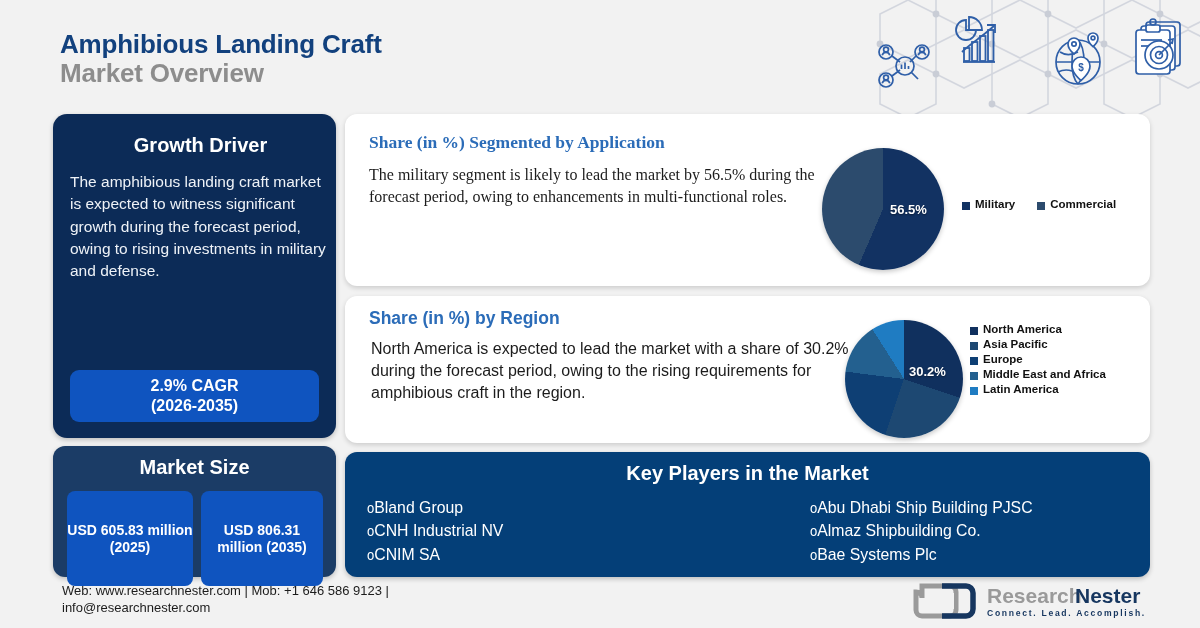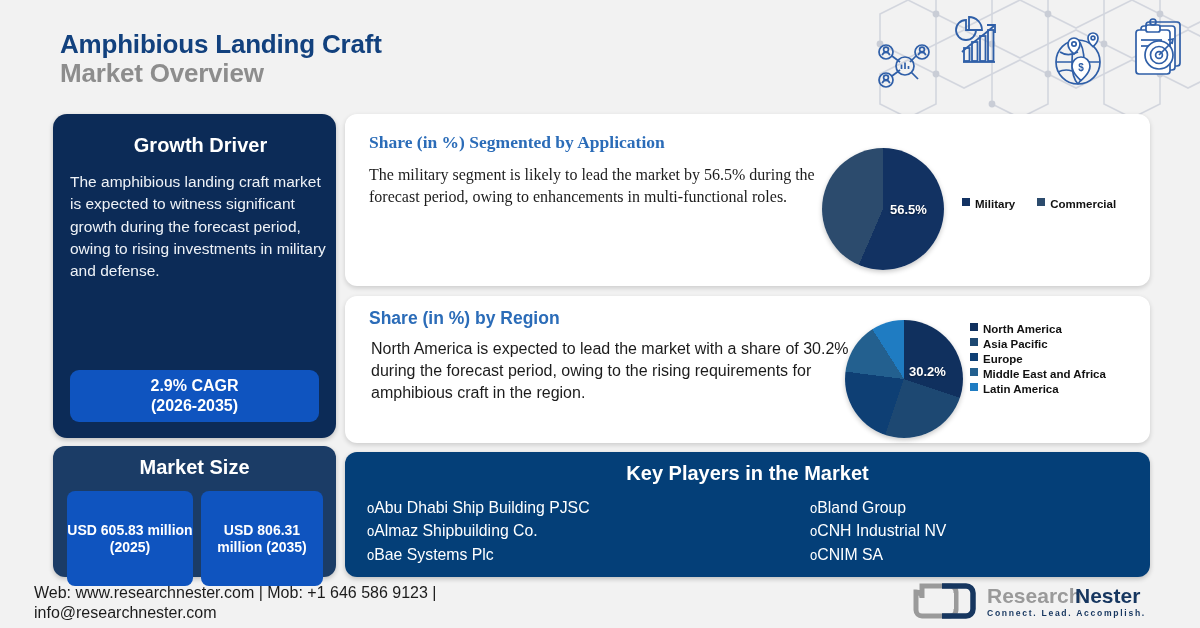--- a/index.html
+++ b/index.html
@@ -59,21 +59,21 @@
   #pie-app{left:822px;top:148px;}
   #pie-reg{left:845px;top:320px;}
   .pie{border-radius:50%;position:relative;box-shadow:0 2px 5px rgba(0,0,0,0.22);}
   .pie-lbl{
     position:absolute;color:#ffffff;font-size:13px;font-weight:bold;
     text-shadow:0 1px 2px rgba(0,0,0,.45);
   }
   .legend{position:absolute;}
   #legend-app{left:962px;top:198px;display:flex;gap:22px;}
   #legend-reg{left:970px;top:323px;display:flex;flex-direction:column;gap:3px;}
-  .lg-item{display:flex;align-items:flex-start;gap:5px;white-space:nowrap;}
+  .lg-item{display:flex;align-items:flex-end;gap:5px;white-space:nowrap;}
   .lg-sq{width:8px;height:8px;display:inline-block;flex:0 0 auto;}
   .lg-tx{font-size:11.5px;font-weight:bold;color:#111111;}
 
   
   .ms-card{
     position:absolute;left:53px;top:446px;width:283px;height:131px;
     background:#1b3c66;border-radius:12px;
     box-shadow:0 2px 5px rgba(0,0,0,0.22);
   }
   .ms-title{
@@ -104,22 +104,22 @@
   .kp-col:nth-child(2){padding-left:62px;box-sizing:border-box;}
   .kp-item{
     color:#ffffff;font-size:17px;line-height:1.38;white-space:nowrap;
     font-family:"Liberation Sans Narrow","Liberation Sans",sans-serif;
     transform:scaleX(.93);transform-origin:left center;
   }
   .kp-item .bul{font-size:14px;}
 
   
   .footer{
-    position:absolute;left:34px;top:583px;width:520px;
-    color:#1c1c1c;font-size:16px;line-height:1.28;
+    position:absolute;left:62px;top:583px;width:520px;
+    color:#1c1c1c;font-size:13px;line-height:1.28;
   }
   .logo{position:absolute;right:48px;top:580px;width:240px;height:42px;}
   .logo svg{display:block;}
 </style>
 </head>
 <body>
 
 <div class="page">
 
   <div class="hexdeco">
@@ -285,29 +285,29 @@
 
   <div class="ms-card">
     <div class="ms-title">Market Size</div>
     <div class="ms-box" id="ms-box-0">USD 605.83 million (2025)</div>
     <div class="ms-box" id="ms-box-1">USD 806.31 million (2035)</div>
   </div>
 
   <div class="kp-card">
     <div class="kp-title">Key Players in the Market</div>
     <div class="kp-cols">
+      <div class="kp-col" id="kp-col-right">
+          <div class="kp-item"><span class="bul">o</span><span>Bland Group</span></div>
+          <div class="kp-item"><span class="bul">o</span><span>CNH Industrial NV</span></div>
+          <div class="kp-item"><span class="bul">o</span><span>CNIM SA</span></div>
+        </div>
       <div class="kp-col" id="kp-col-left">
           <div class="kp-item"><span class="bul">o</span><span>Abu Dhabi Ship Building PJSC</span></div>
           <div class="kp-item"><span class="bul">o</span><span>Almaz Shipbuilding Co.</span></div>
           <div class="kp-item"><span class="bul">o</span><span>Bae Systems Plc</span></div>
-        </div>
-      <div class="kp-col" id="kp-col-right">
-          <div class="kp-item"><span class="bul">o</span><span>Bland Group</span></div>
-          <div class="kp-item"><span class="bul">o</span><span>CNH Industrial NV</span></div>
-          <div class="kp-item"><span class="bul">o</span><span>CNIM SA</span></div>
         </div>
     </div>
   </div>
 
   <div class="footer">
     <div>Web: www.researchnester.com | Mob: +1 646 586 9123 |</div>
     <div>info@researchnester.com</div>
   </div>
 
   <div class="logo">

